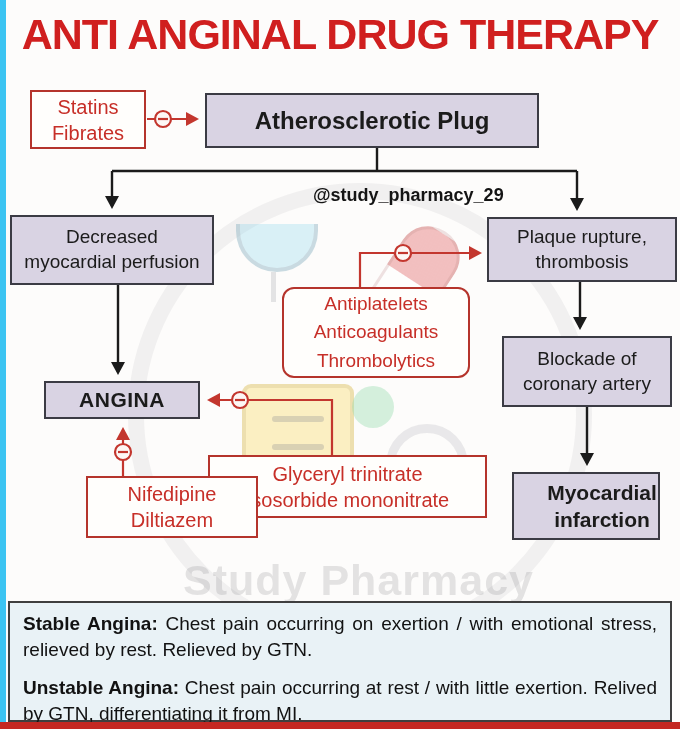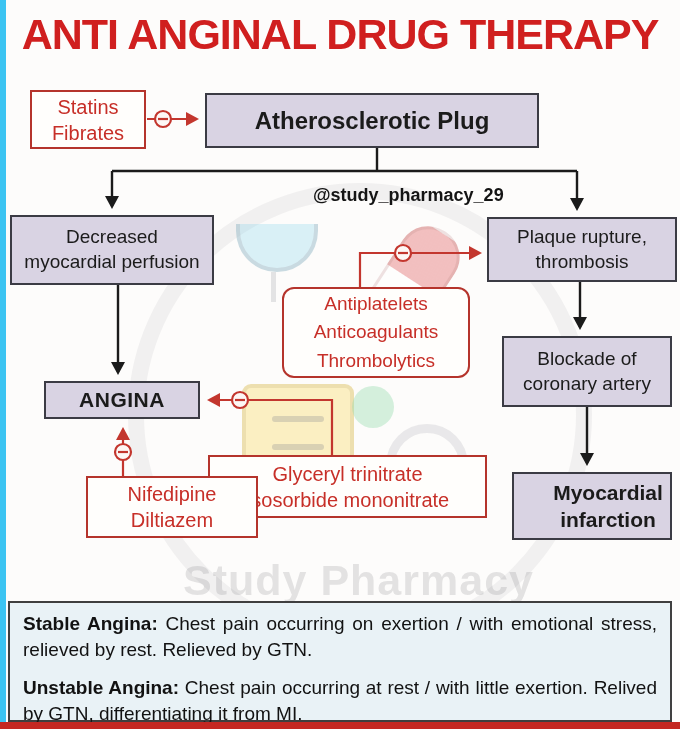--- a/index.html
+++ b/index.html
@@ -58,21 +58,21 @@
 
   #box-statins      { left:30px;  top:90px;  width:116px; height:59px; font-size:20px; }
   #box-plug         { left:205px; top:93px;  width:334px; height:55px; font-size:24px; font-weight:700; }
   #box-perfusion    { left:10px;  top:215px; width:204px; height:70px; font-size:19px; }
   #box-plaque       { left:487px; top:217px; width:190px; height:65px; font-size:19px; }
   #box-antiplatelets{ left:282px; top:287px; width:188px; height:91px; font-size:19px; line-height:1.5;border-radius:12px; }
   #box-blockade     { left:502px; top:336px; width:170px; height:71px; font-size:19px; }
   #box-angina       { left:44px;  top:381px; width:156px; height:38px; font-size:21px; font-weight:700; letter-spacing:0.5px; }
   #box-gtn          { left:208px; top:455px; width:279px; height:63px; font-size:20px; }
   #box-nifedipine   { left:51px;  top:476px; width:172px; height:62px; font-size:20px;margin-left:35px; }
-  #box-mi           { left:512px; top:472px; width:160px; height:68px; font-size:21px; font-weight:700;padding-left:32px; }
+  #box-mi           { left:512px; top:472px; width:148px; height:68px; font-size:21px; font-weight:700;padding-left:32px; }
 
   
   .notes {
     position:absolute; left:8px; top:601px; width:664px; height:121px; box-sizing:border-box;
     border:2px solid #3f3f3f; background:#e9f2f6; padding:8px 13px 0 13px; z-index:30;
     font-size:19px; line-height:1.35; color:#121212; text-align:justify;
   }
   .note { margin:0 0 13px 0; }
   .note-term { font-weight:700; }
 </style>

